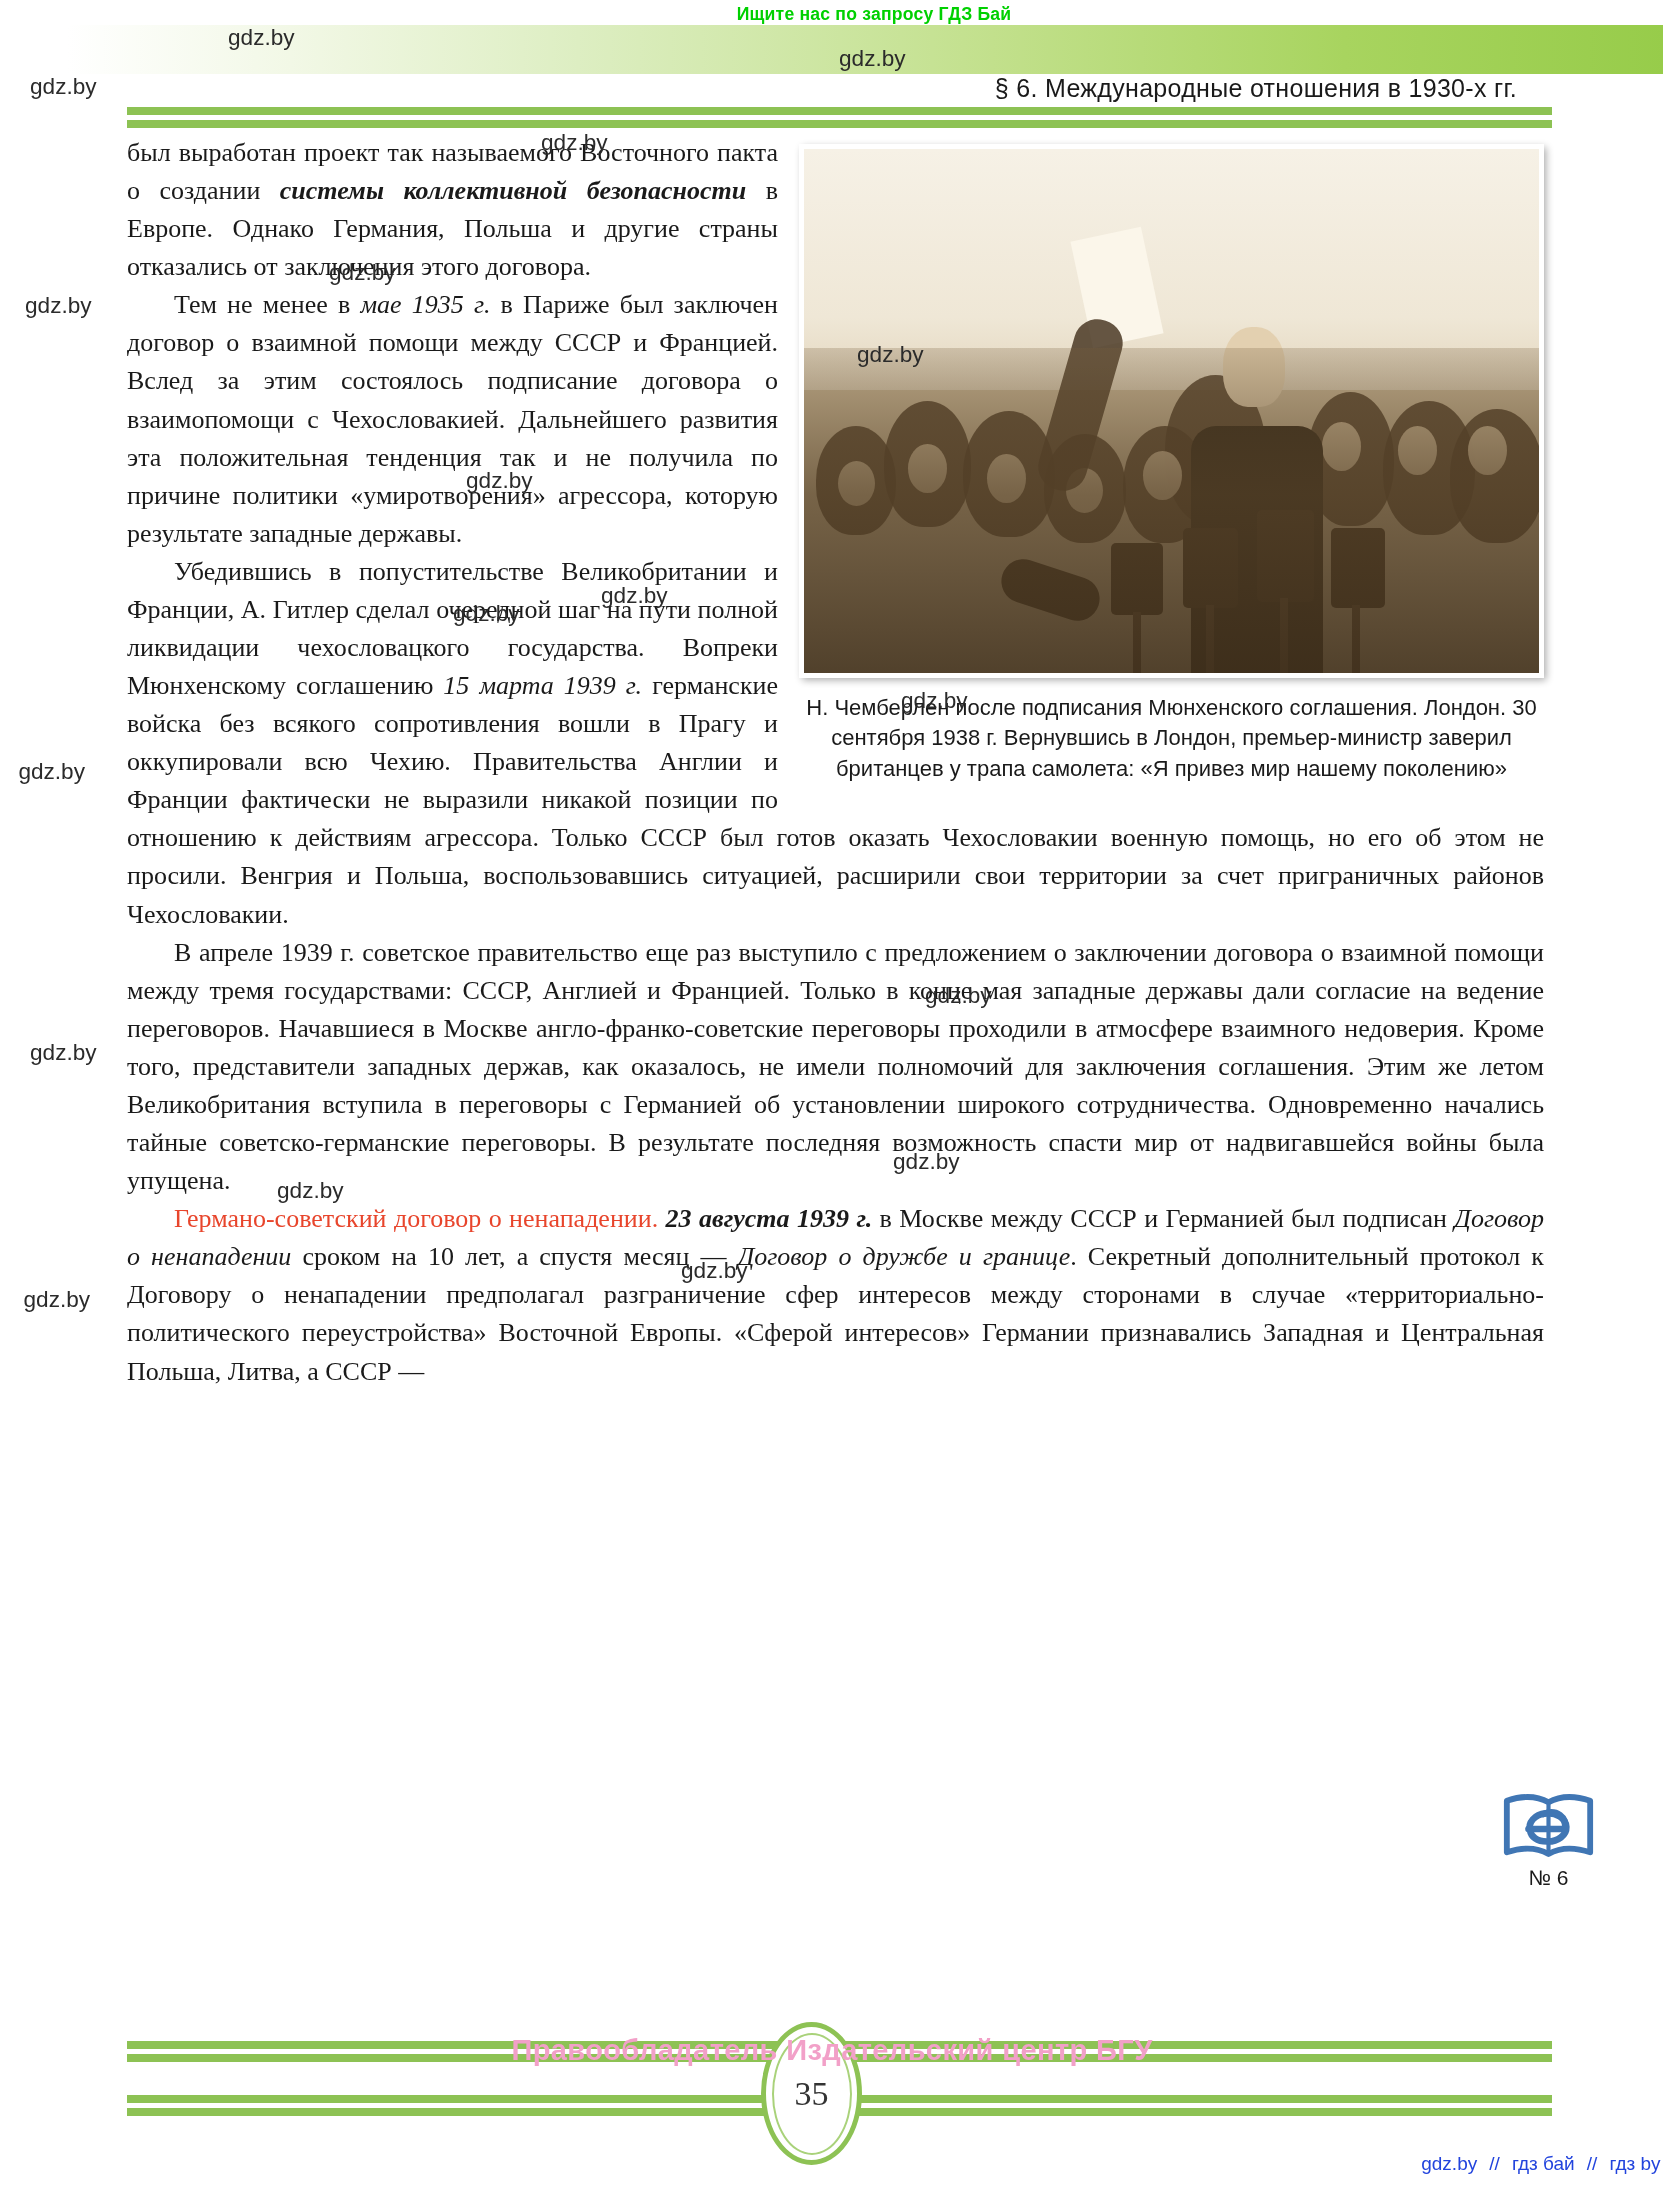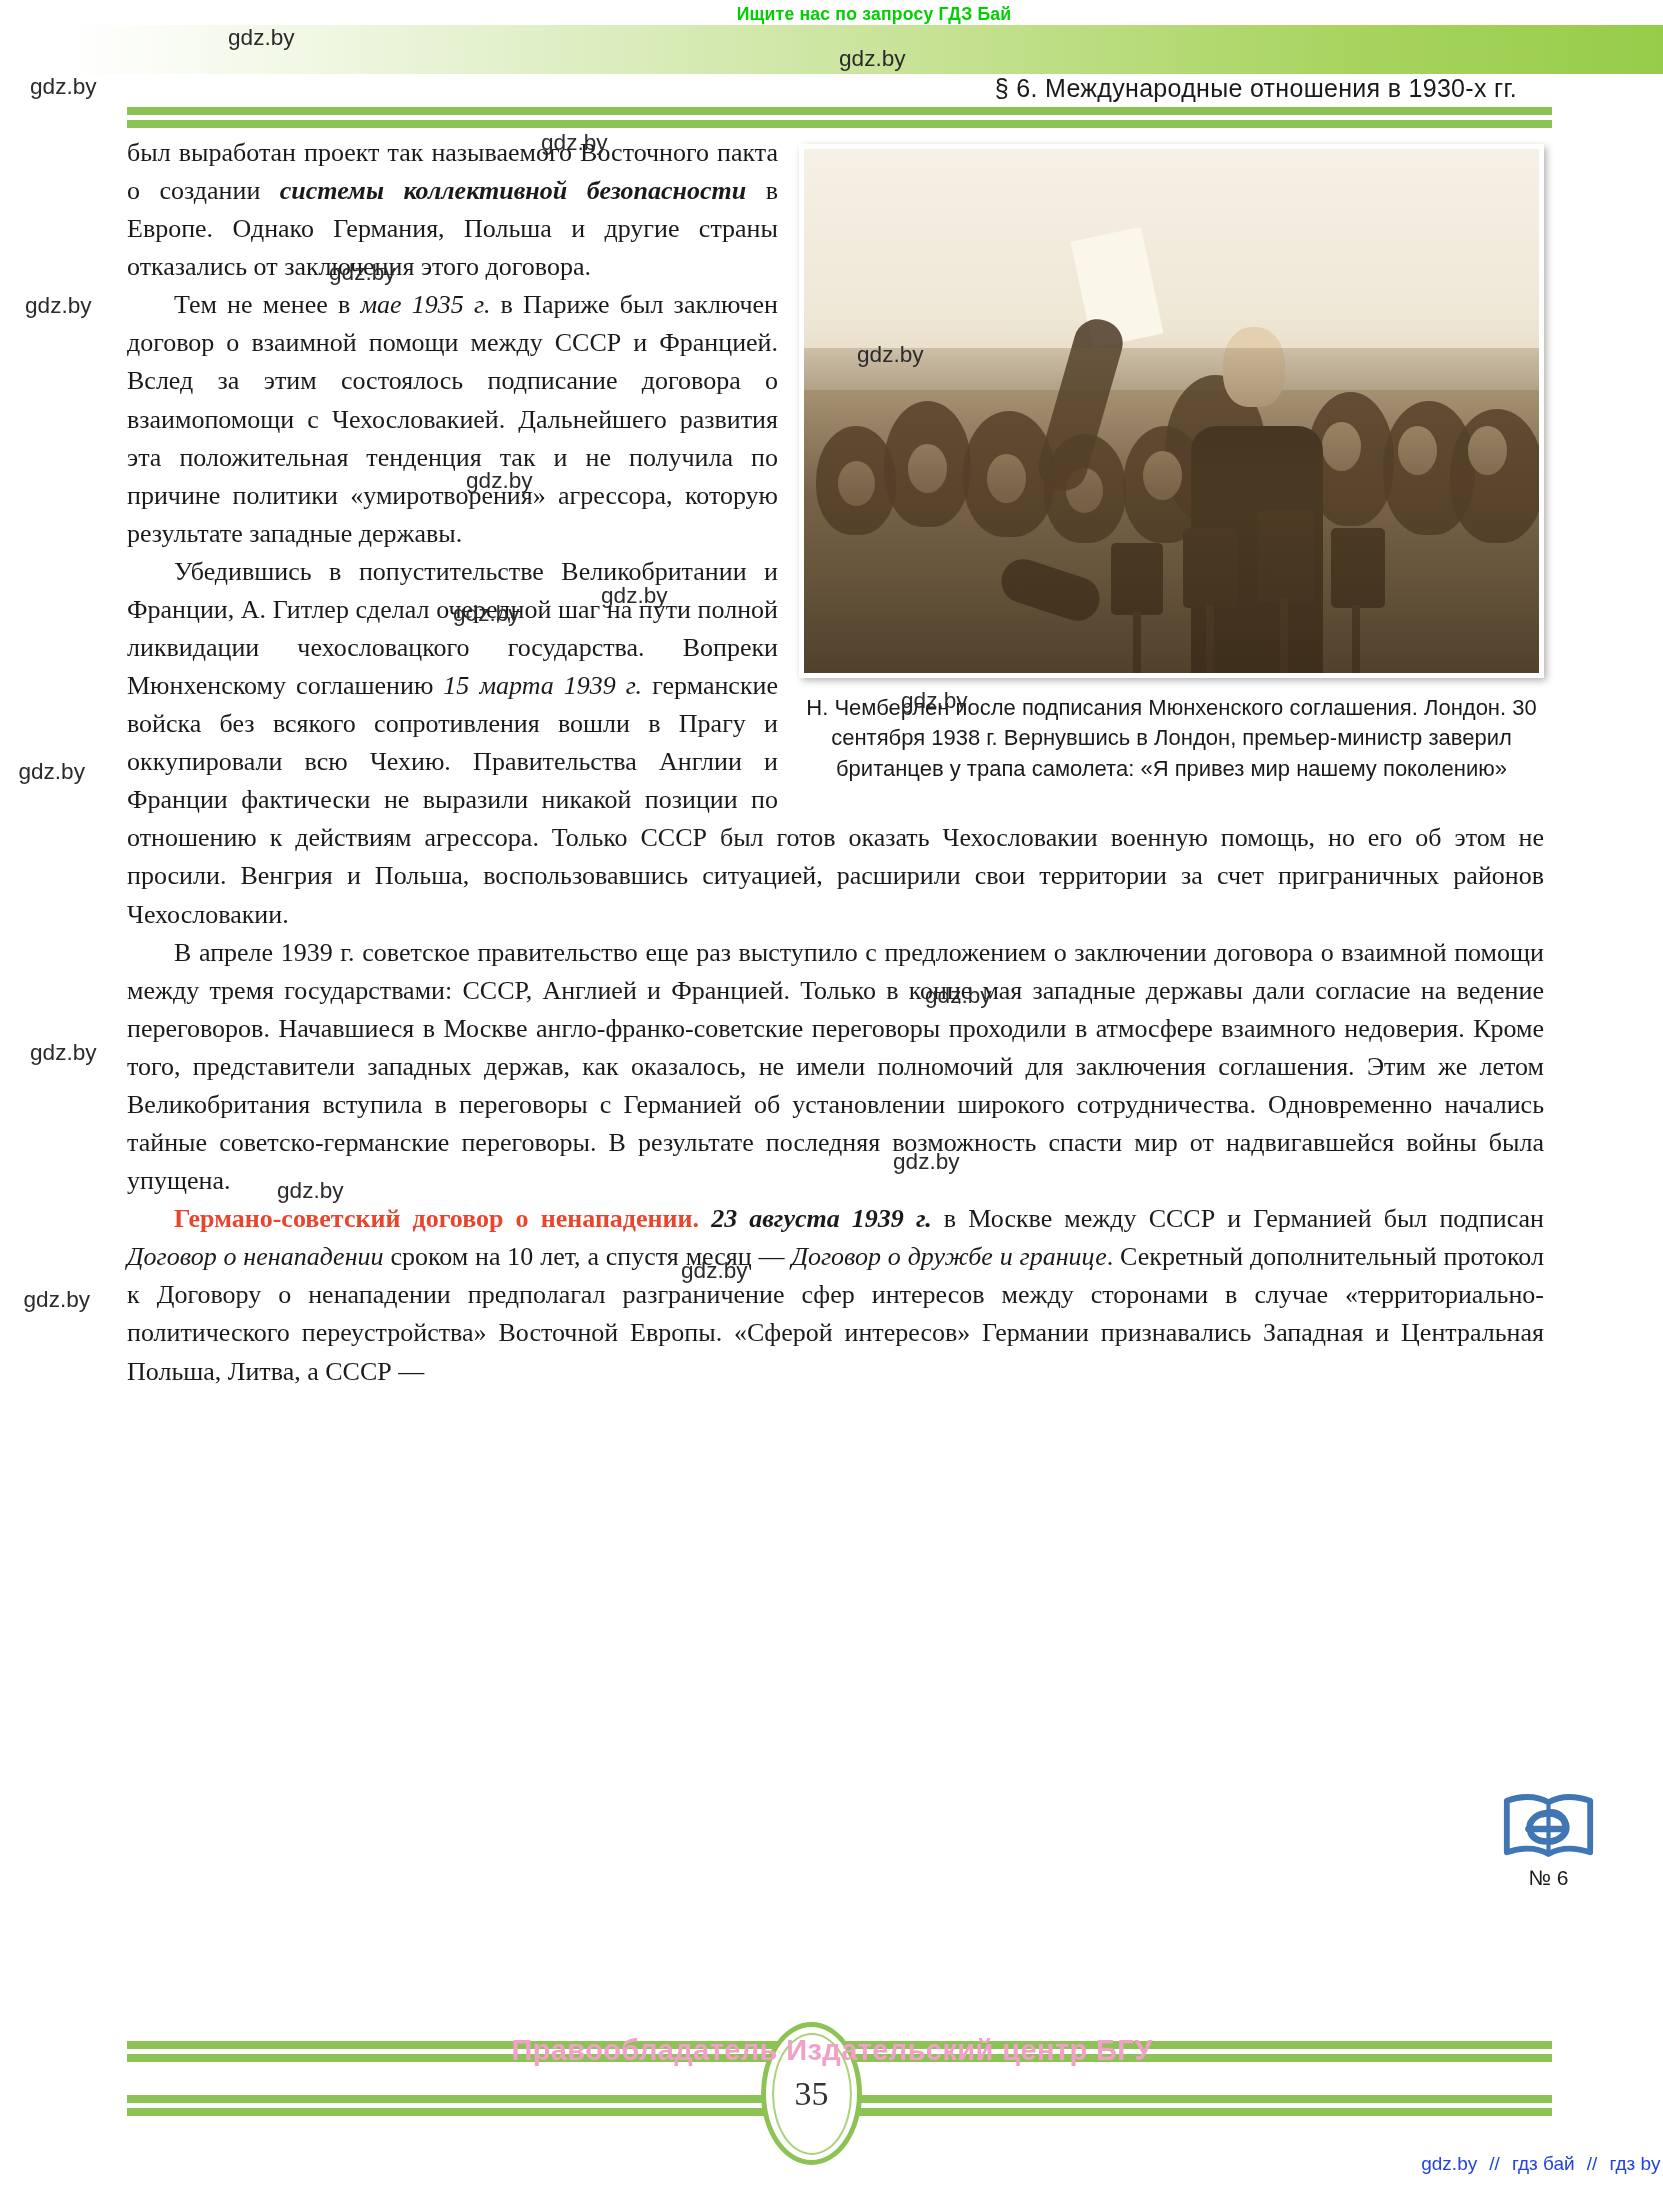--- a/index.html
+++ b/index.html
@@ -88,21 +88,21 @@
     margin: 0;
     font-size: 26px;
     line-height: 1.465;
     text-align: justify;
     text-indent: 47px;
     hyphens: manual;
   }
   p.noindent { text-indent: 0; }
   .bold-i { font-weight: 700; font-style: italic; }
   .ital { font-style: italic; }
-  .redhead { color: #e8452c; font-weight: 700; margin-top: 30px; }
+  .redhead { color: #e8452c; font-weight: 400; margin-top: 30px; }
 
   
   .figure {
     float: right;
     width: 745px;
     margin: 10px 0 15px 21px;
   }
   .photo-frame {
     width: 745px;
     height: 534px;

